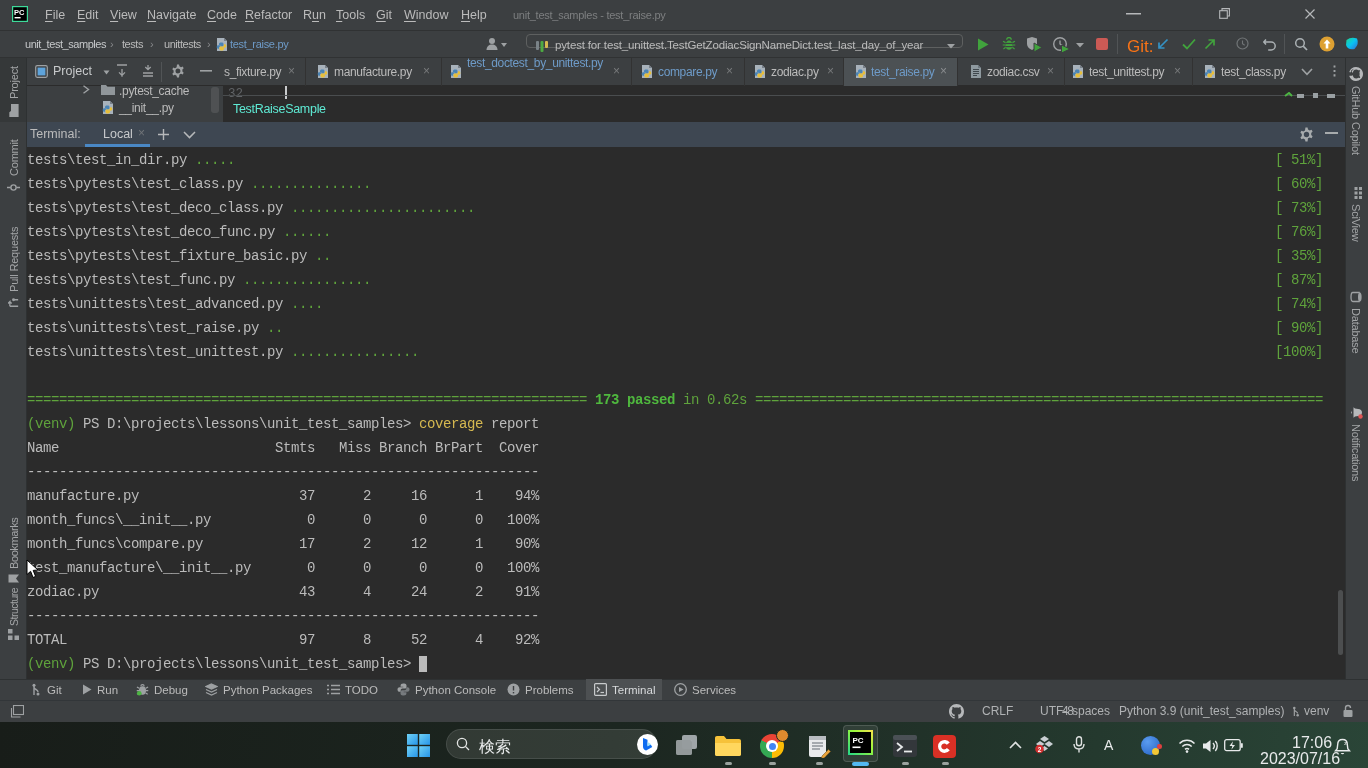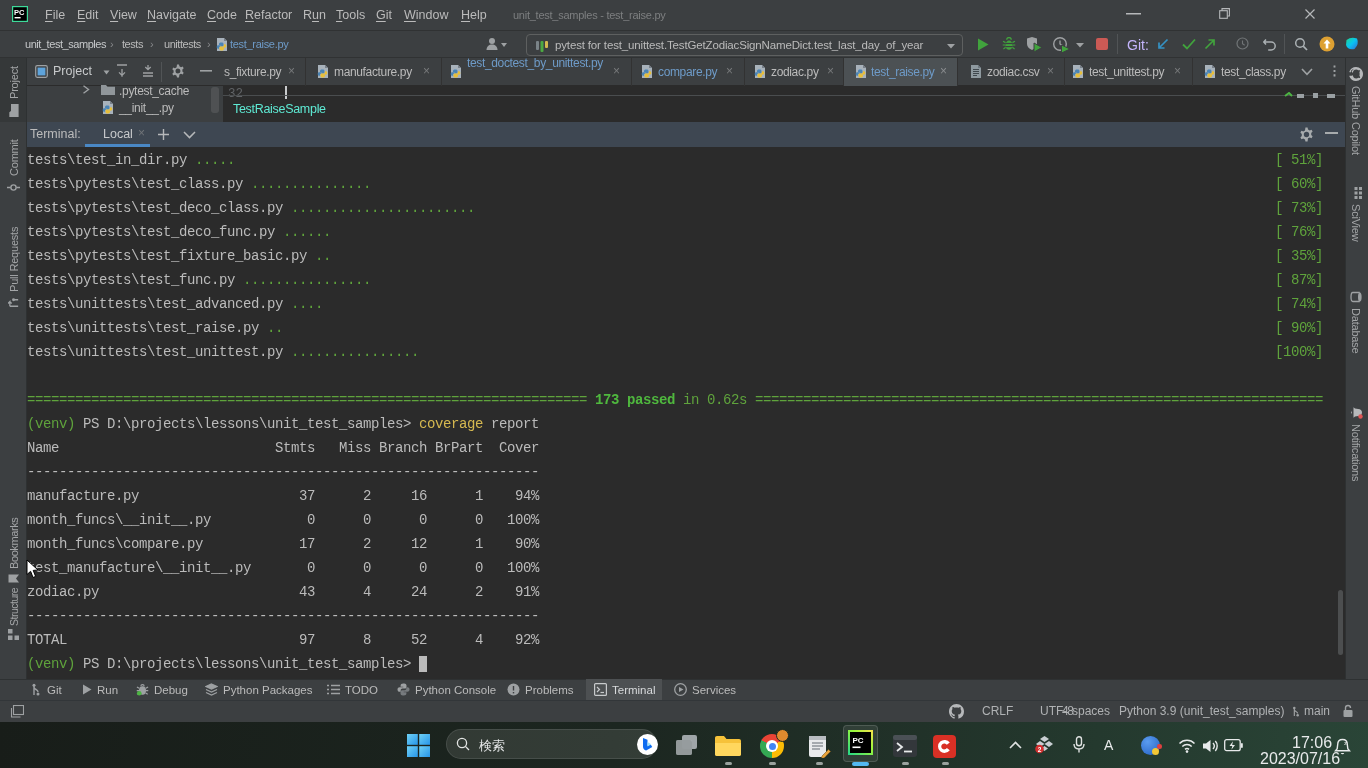--- a/index.html
+++ b/index.html
@@ -7,21 +7,21 @@
 #stage{position:relative;width:1368px;height:768px}
 
 #titlebar{left:0;top:0;width:1368px;height:31px;background:#3c3f41;border-bottom:1px solid #303233}
 .menu{position:absolute;top:8px;font-size:12.5px;color:#bbbbbb}
 .mn{text-decoration:underline;text-decoration-thickness:1px;text-underline-offset:2px}
 #wtitle{position:absolute;top:9px;left:513px;font-size:11px;letter-spacing:-0.25px;color:#7d7f80}
 
 #toolbar{left:0;top:31px;width:1368px;height:27px;background:#3c3f41;border-bottom:1px solid #303233}
 .bc{position:absolute;top:38px;font-size:11px;letter-spacing:-0.45px;color:#bbbbbb}
 .bcs{color:#87898b;font-size:11px;top:38px}
-#runbox{position:absolute;left:526px;top:34px;width:437px;height:22px;border:1px solid #5e6060;border-radius:4px}
+#runbox{position:absolute;left:526px;top:34px;width:437px;height:14px;border:1px solid #5e6060;border-radius:4px}
 #runbox .t{position:absolute;left:28px;top:4px;font-size:11.5px;letter-spacing:-0.15px;color:#bbbbbb;white-space:nowrap}
 
 #tabrow{left:0;top:58px;width:1368px;height:28px;background:#3c3f41;border-bottom:1px solid #2b2b2b}
 .tabt{font-size:12px;letter-spacing:-0.35px;color:#bbbbbb}
 .tabb{color:#6e9bc8;font-size:12px;letter-spacing:-0.35px}
 .vline{position:absolute;top:0;width:1px;height:28px;background:#323232}
 
 .lstripe{left:0;top:58px;width:27px;height:622px;background:#3c3f41;border-right:1px solid #2e3132}
 .rstripe{left:1345px;top:58px;width:23px;height:622px;background:#3c3f41;border-left:1px solid #2e3132}
 .vlab{position:absolute;font-size:11px;letter-spacing:-0.2px;color:#a4a6a8;white-space:nowrap;display:flex;align-items:center;gap:5px;height:15px}
@@ -122,21 +122,21 @@
 <svg class="abs" style="left:1052px;top:36px" width="19" height="17" viewBox="0 0 19 17">
 <circle cx="8" cy="8" r="6.3" fill="none" stroke="#9ea1a3" stroke-width="1.4"></circle>
 <path d="M8 4.5 V8 l2.4 1.6" stroke="#9ea1a3" stroke-width="1.3" fill="none"></path>
 <path d="M9.5 9 L18 13 L9.5 17 z" fill="#41a33d" stroke="#3c3f41" stroke-width="1"></path>
     </svg>
 <svg class="abs" style="left:1075px;top:42px" width="10" height="6" viewBox="0 0 10 6">
       <path d="M1 1 h8 l-4 4.4 z" fill="#9ea1a3"></path>
     </svg>
 <div class="abs" style="left:1096px;top:38px;width:12px;height:12px;background:#cb5a55;border-radius:2px"></div>
 <div class="abs" style="left:1117px;top:34px;width:1px;height:20px;background:#515456"></div>
-<div class="abs" style="left:1127px;top:37px;font-size:14px;color:#c4b5fd">Git:</div>
+<div class="abs" style="left:1127px;top:37px;font-size:17px;color:#f97316">Git:</div>
 <svg class="abs" style="left:1156px;top:38px" width="13" height="13" viewBox="0 0 13 13">
       <path d="M11.5 1.5 L3.5 9.5 M3 4.5 v5.5 h5.5" stroke="#3592c4" stroke-width="1.7" fill="none"></path>
     </svg>
 <svg class="abs" style="left:1182px;top:38px" width="14" height="12" viewBox="0 0 14 12">
       <path d="M1 6.5 L5 10.5 L13 1.5" stroke="#41a33d" stroke-width="1.8" fill="none"></path>
     </svg>
 <svg class="abs" style="left:1204px;top:37px" width="13" height="13" viewBox="0 0 13 13">
       <path d="M1.5 11.5 L9.5 3.5 M10 8.5 V3 h-5.5" stroke="#41a33d" stroke-width="1.7" fill="none"></path>
     </svg>
 <svg class="abs" style="left:1236px;top:37px" width="13" height="13" viewBox="0 0 13 13">
@@ -490,21 +490,21 @@
       </svg></div>
 <div class="sbi" style="left:982px">CRLF</div>
 <div class="sbi" style="left:1040px">UTF-8</div>
 <div class="sbi" style="left:1062px">4 spaces</div>
 <div class="sbi" style="left:1119px">Python 3.9 (unit_test_samples)</div>
 <svg class="abs" style="left:1291px;top:705px" width="10" height="13" viewBox="0 0 12 13">
       <path d="M4 1 v11 M4 4 c0 3 4 2 4 5" stroke="#9ea1a3" stroke-width="1.4" fill="none"></path>
       <circle cx="4" cy="2.3" r="1.5" fill="#9ea1a3"></circle>
       <circle cx="8" cy="11" r="1.5" fill="#9ea1a3"></circle>
     </svg>
-<div class="sbi" style="left:1304px">main</div>
+<div class="sbi" style="left:1304px">venv</div>
 <svg class="abs" style="left:1342px;top:704px" width="12" height="14" viewBox="0 0 12 14">
       <rect x="1.5" y="6" width="9" height="7" rx="1" fill="#9ea1a3"></rect>
       <path d="M3.5 6 V4 a2.5 2.5 0 0 1 5 0" fill="none" stroke="#9ea1a3" stroke-width="1.4"></path>
     </svg>
 <svg class="abs" style="left:26px;top:559px" width="13" height="20" viewBox="0 0 13 20">
       <path d="M1 1 L1 15.5 L4.6 12.3 L7 18.5 L9.6 17.4 L7.2 11.4 L12 11 z" fill="#fff" stroke="#000" stroke-width="1"></path>
     </svg>
 <div class="abs" id="taskbar"></div>
 <svg class="abs" style="left:407px;top:734px" width="23" height="23" viewBox="0 0 23 23">
       <defs>
@@ -516,21 +516,21 @@
       <rect x="0" y="0" width="10.8" height="10.8" fill="url(#wb)"></rect>
       <rect x="12.2" y="0" width="10.8" height="10.8" fill="url(#wb)"></rect>
       <rect x="0" y="12.2" width="10.8" height="10.8" fill="url(#wb)"></rect>
       <rect x="12.2" y="12.2" width="10.8" height="10.8" fill="url(#wb)"></rect>
     </svg>
 <div class="abs" style="left:446px;top:729px;width:211px;height:30px;border-radius:15px;background:rgba(255,255,255,.10);border:1px solid rgba(255,255,255,.10)"></div>
 <svg class="abs" style="left:456px;top:737px" width="14" height="14" viewBox="0 0 14 14">
       <circle cx="6" cy="6" r="4.6" fill="none" stroke="#e3e5e4" stroke-width="1.3"></circle>
       <path d="M9.4 9.4 L13 13" stroke="#e3e5e4" stroke-width="1.3"></path>
     </svg>
-<div class="tkt" style="left:479px;top:737px;font-size:13px">検索</div>
+<div class="tkt" style="left:479px;top:737px;font-size:16px">検索</div>
 <div class="abs" style="left:637px;top:734px;width:21px;height:21px;border-radius:50%;background:#fff"></div>
 <svg class="abs" style="left:640px;top:737px" width="15" height="15" viewBox="0 0 15 15">
       <path d="M3 1 l4.5 1.8 v6 l3.2-1.4 1.6 2.6 -6.2 3.4 c-2-0.6-3.1-2-3.1-4z" fill="#0f6cf0"></path>
       <path d="M7.5 5 l3.8 2.3 -3.8 2.2z" fill="#9ee0f7"></path>
     </svg>
 <svg class="abs" style="left:675px;top:735px" width="24" height="22" viewBox="0 0 24 22">
       <rect x="7" y="0" width="15" height="14" rx="2" fill="#9fa5a8"></rect>
       <rect x="1" y="5" width="16" height="15" rx="2" fill="#d9dcdd" opacity="0.95"></rect>
       <rect x="1" y="5" width="16" height="15" rx="2" fill="#62696c" opacity="0.55"></rect>
     </svg>

